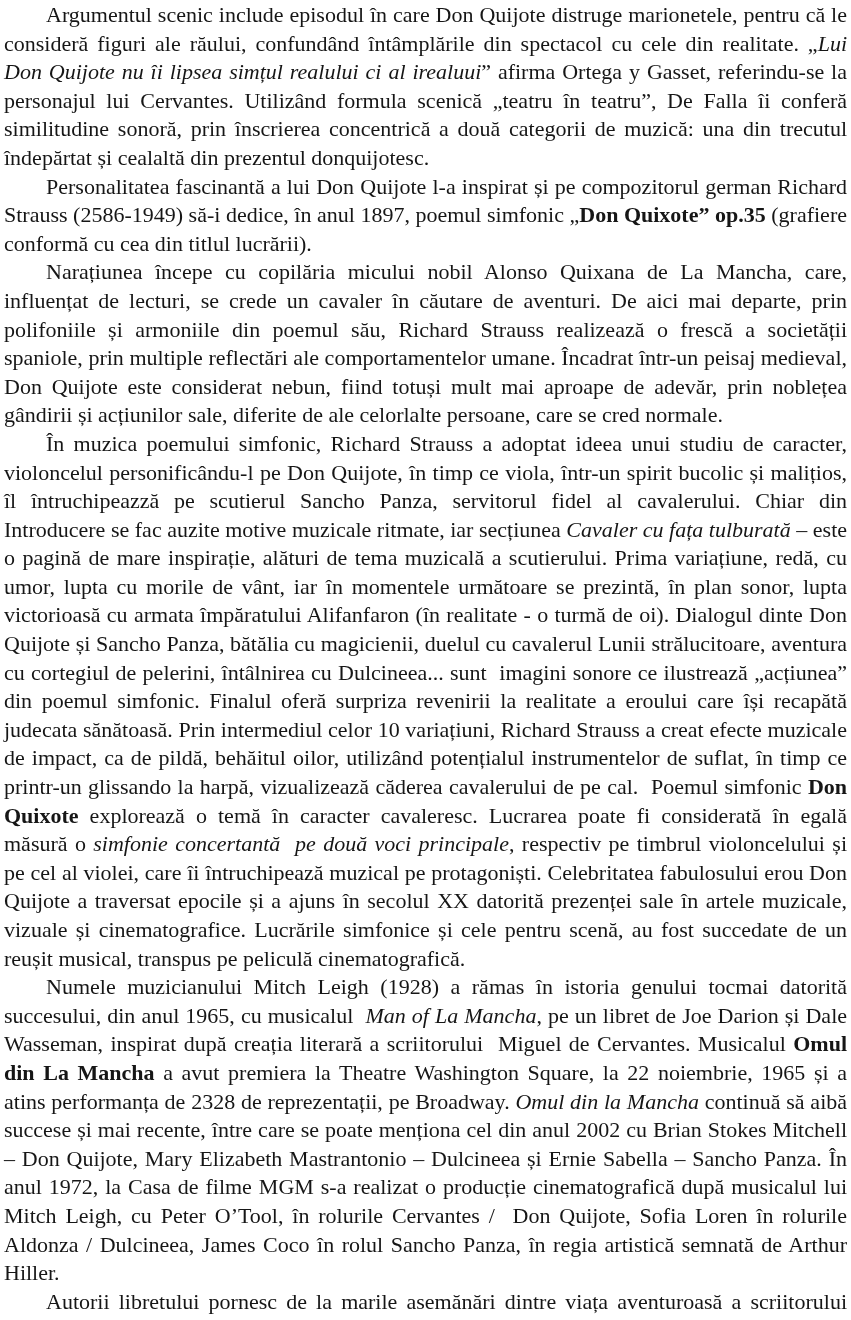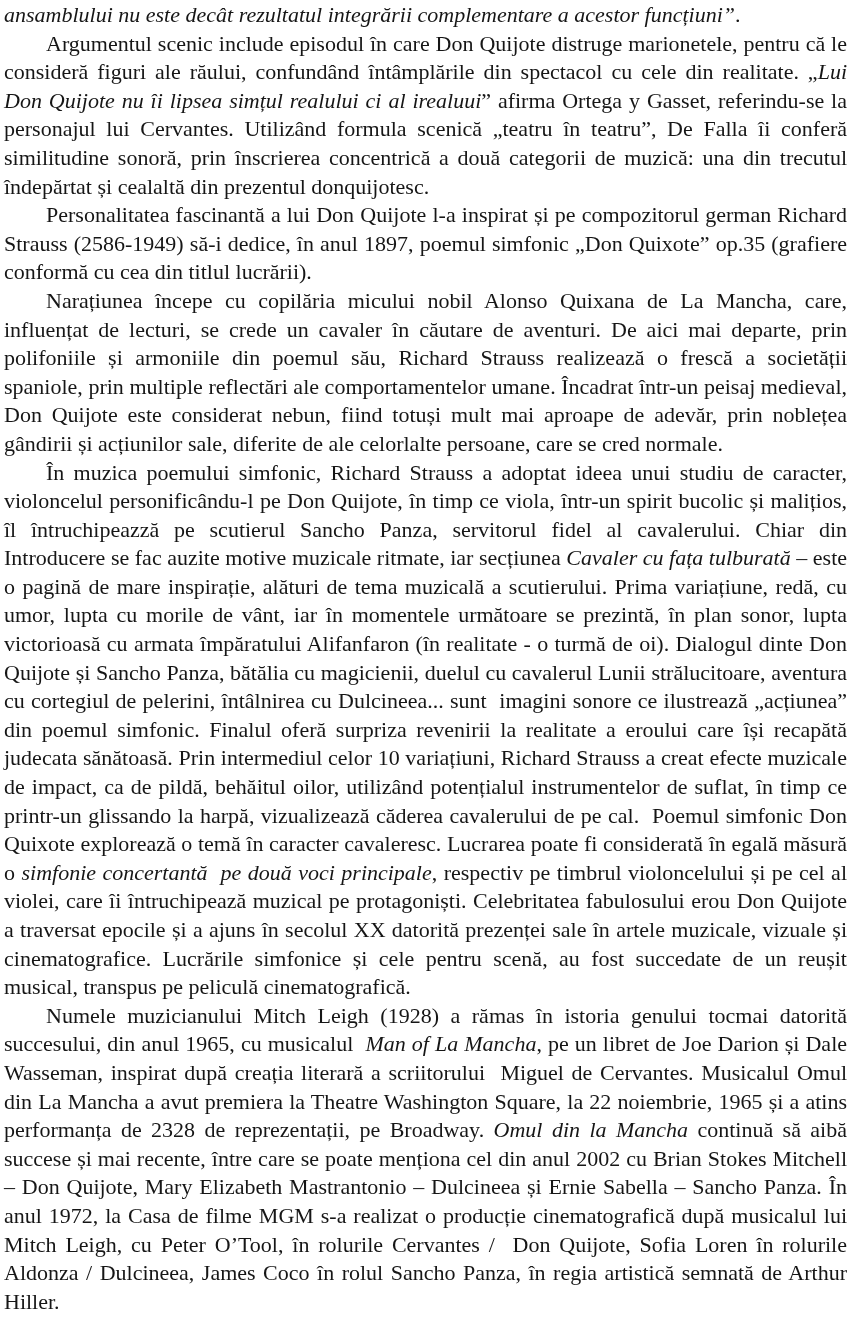--- a/index.html
+++ b/index.html
@@ -23,28 +23,27 @@
     text-align: justify;
   }
   p.para {
     margin: 0;
     padding: 0;
   }
   p.para.indent {
     text-indent: 42px;
   }
   .r-i  { font-style: italic; }
-  .r-b  { font-weight: 400; }
+  .r-b  { font-weight: 700; }
 </style>
 </head>
 <body>
 
 <div class="page">
   <div class="doc" style="color: rgb(22, 22, 22);">
-      <p class="para"><span class="r-i">ansamblului nu este decât rezultatul integrării complementare a acestor funcțiuni”</span><span>.</span></p>
       <p class="para indent"><span>Argumentul scenic include episodul în care Don Quijote distruge marionetele, pentru că le consideră figuri ale răului, confundând întâmplările din spectacol cu cele din realitate. „</span><span class="r-i">Lui Don Quijote nu îi lipsea simțul realului ci al irealuui</span><span>” afirma Ortega y Gasset, referindu-se la personajul lui Cervantes. Utilizând formula scenică „teatru în teatru”, De Falla îi conferă similitudine sonoră, prin înscrierea concentrică a două categorii de muzică: una din trecutul îndepărtat și cealaltă din prezentul donquijotesc.</span></p>
       <p class="para indent"><span>Personalitatea fascinantă a lui Don Quijote l-a inspirat și pe compozitorul german Richard Strauss (2586-1949) să-i dedice, în anul 1897, poemul simfonic „</span><span class="r-b">Don Quixote” op.35</span><span> (grafiere conformă cu cea din titlul lucrării).</span></p>
       <p class="para indent"><span>Narațiunea începe cu copilăria micului nobil Alonso Quixana de La Mancha, care, influențat de lecturi, se crede un cavaler în căutare de aventuri. De aici mai departe, prin polifoniile și armoniile din poemul său, Richard Strauss realizează o frescă a societății spaniole, prin multiple reflectări ale comportamentelor umane. Încadrat într-un peisaj medieval, Don Quijote este considerat nebun, fiind totuși mult mai aproape de adevăr, prin noblețea gândirii și acțiunilor sale, diferite de ale celorlalte persoane, care se cred normale.</span></p>
       <p class="para indent"><span>În muzica poemului simfonic, Richard Strauss a adoptat ideea unui studiu de caracter, violoncelul personificându-l pe Don Quijote, în timp ce viola, într-un spirit bucolic și malițios, îl întruchipeazză pe scutierul Sancho Panza, servitorul fidel al cavalerului. Chiar din Introducere se fac auzite motive muzicale ritmate, iar secțiunea </span><span class="r-i">Cavaler cu fața tulburată</span><span> – este o pagină de mare inspirație, alături de tema muzicală a scutierului. Prima variațiune, redă, cu umor, lupta cu morile de vânt, iar în momentele următoare se prezintă, în plan sonor, lupta victorioasă cu armata împăratului Alifanfaron (în realitate - o turmă de oi). Dialogul dinte Don Quijote și Sancho Panza, bătălia cu magicienii, duelul cu cavalerul Lunii strălucitoare, aventura cu cortegiul de pelerini, întâlnirea cu Dulcineea... sunt&nbsp; imagini sonore ce ilustrează „acțiunea” din poemul simfonic. Finalul oferă surpriza revenirii la realitate a eroului care își recapătă judecata sănătoasă. Prin intermediul celor 10 variațiuni, Richard Strauss a creat efecte muzicale de impact, ca de pildă, behăitul oilor, utilizând potențialul instrumentelor de suflat, în timp ce printr-un glissando la harpă, vizualizează căderea cavalerului de pe cal.&nbsp; Poemul simfonic </span><span class="r-b">Don Quixote</span><span> explorează o temă în caracter cavaleresc. Lucrarea poate fi considerată în egală măsură o </span><span class="r-i">simfonie concertantă&nbsp; pe două voci principale</span><span>, respectiv pe timbrul violoncelului și pe cel al violei, care îi întruchipează muzical pe protagoniști. Celebritatea fabulosului erou Don Quijote a traversat epocile și a ajuns în secolul XX datorită prezenței sale în artele muzicale, vizuale și cinematografice. Lucrările simfonice și cele pentru scenă, au fost succedate de un reușit musical, transpus pe peliculă cinematografică.</span></p>
       <p class="para indent"><span>Numele muzicianului Mitch Leigh (1928) a rămas în istoria genului tocmai datorită succesului, din anul 1965, cu musicalul&nbsp; </span><span class="r-i">Man of La Mancha</span><span>, pe un libret de Joe Darion și Dale Wasseman, inspirat după creația literară a scriitorului&nbsp; Miguel de Cervantes. Musicalul </span><span class="r-b">Omul din La Mancha</span><span> a avut premiera la Theatre Washington Square, la 22 noiembrie, 1965 și a atins performanța de 2328 de reprezentații, pe Broadway. </span><span class="r-i">Omul din la Mancha</span><span> continuă să aibă succese și mai recente, între care se poate menționa cel din anul 2002 cu Brian Stokes Mitchell – Don Quijote, Mary Elizabeth Mastrantonio – Dulcineea și Ernie Sabella – Sancho Panza. În anul 1972, la Casa de filme MGM s-a realizat o producție cinematografică după musicalul lui Mitch Leigh, cu Peter O’Tool, în rolurile Cervantes /&nbsp; Don Quijote, Sofia Loren în rolurile Aldonza / Dulcineea, James Coco în rolul Sancho Panza, în regia artistică semnată de Arthur Hiller.</span></p>
       <p class="para indent"><span>Autorii libretului pornesc de la marile asemănări dintre viața aventuroasă a scriitorului Miguel Cervantes și aceea a lui Don Quijote, ambele personaje identificabile în musical.</span></p>
     </div>
 </div>
 
 </body></html>

